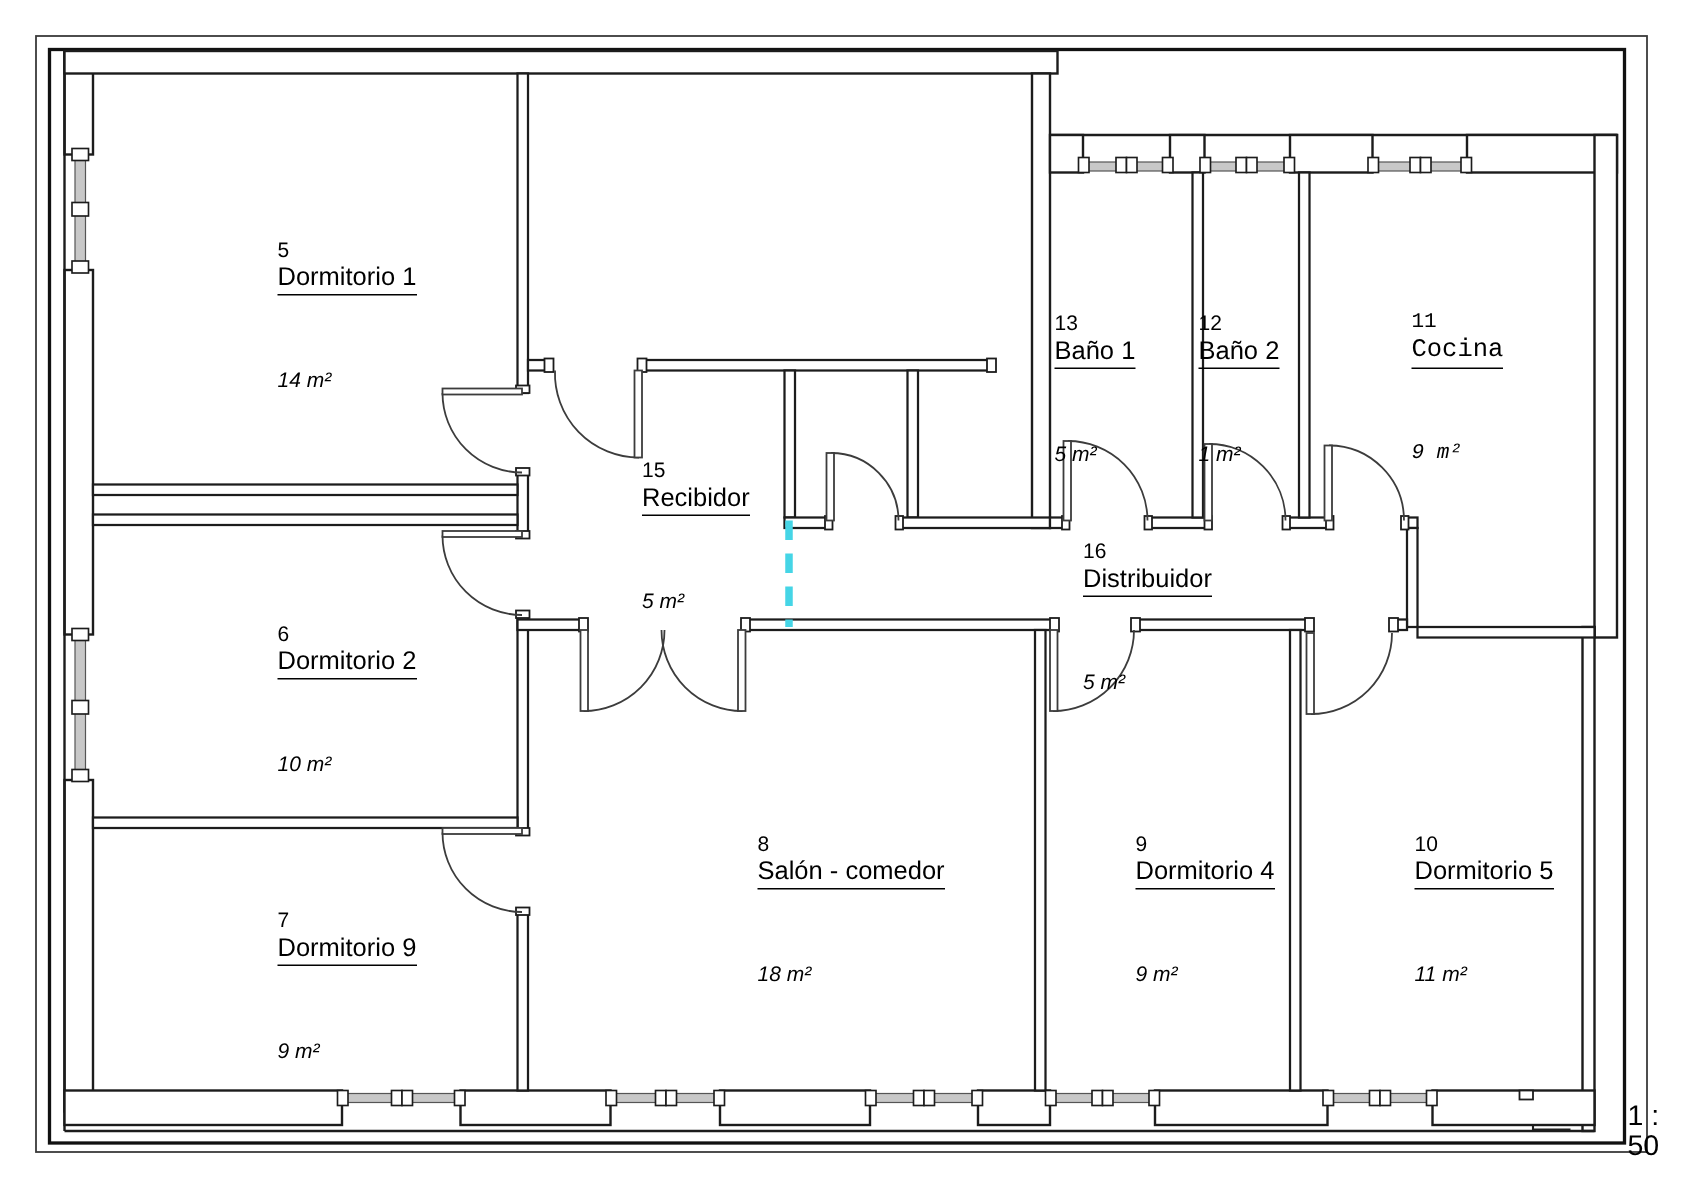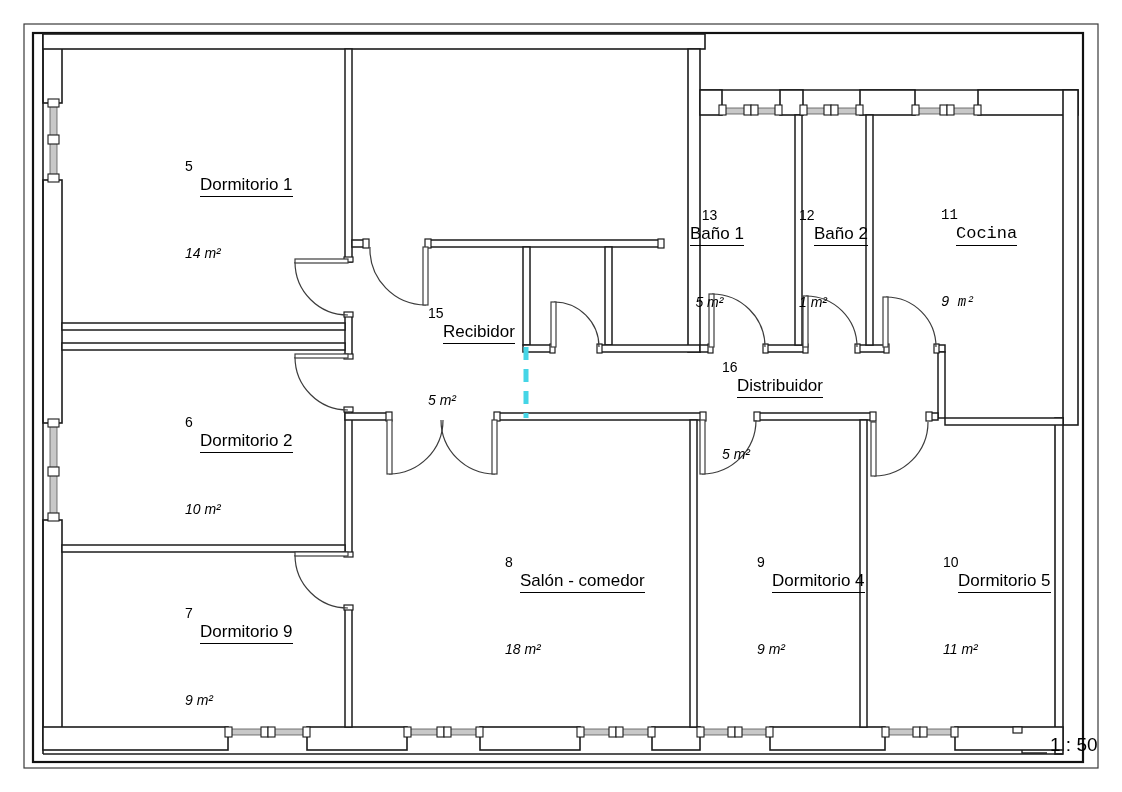--- a/index.html
+++ b/index.html
@@ -4,22 +4,22 @@
 <style>
   html,body{margin:0;padding:0;background:#ffffff;}
   #stage{position:relative;width:1122px;height:792px;background:#ffffff;overflow:hidden;
          font-family:"Liberation Sans", sans-serif;color:#000;}
   #plan-svg{position:absolute;left:0;top:0;}
   .room-label{position:absolute;text-align:left;line-height:1;white-space:nowrap;}
   .room-label .num{font-size:14px;line-height:18px;}
   .room-label .name{font-size:17px;line-height:20px;display:inline-block;
                     border-bottom:1.6px solid #000;padding-bottom:1px;margin-bottom:2px;}
   .room-label .area{font-size:14px;line-height:17px;font-style:italic;margin-top:48px;}
-  .name-row{height:22px;margin-left:15px;}
-  #scale-label{position:absolute;font-size:19px;line-height:20px;}
+  .name-row{height:22px;}
+  #scale-label{position:absolute;font-size:19px;line-height:20px;margin-left:35px;}
 </style>
 </head>
 <body>
 
 <div id="stage">
 
 <svg id="plan-svg" width="1122" height="792" viewBox="0 0 1122 792">
 
   <rect x="24" y="24" width="1074" height="744" fill="none" stroke="#3a3a3a" stroke-width="1.2"></rect>
   <rect x="33" y="33" width="1050" height="729" fill="none" stroke="#111" stroke-width="2.2"></rect>
@@ -294,21 +294,21 @@
     <div class="name-row"><span class="name">Cocina</span></div>
     <div class="area">9 m²</div>
   </div>
 
   <div class="room-label" style="left:799px;top:206px;">
     <div class="num">12</div>
     <div class="name-row"><span class="name">Baño 2</span></div>
     <div class="area">1 m²</div>
   </div>
 
-  <div class="room-label" style="left:675px;top:206px;text-align:center;">
+  <div class="room-label" style="left:703px;top:206px;">
     <div class="num">13</div>
     <div class="name-row"><span class="name">Baño 1</span></div>
     <div class="area">5 m²</div>
   </div>
 
 
   <div class="room-label" style="left:428px;top:304px;">
     <div class="num">15</div>
     <div class="name-row"><span class="name">Recibidor</span></div>
     <div class="area">5 m²</div>

